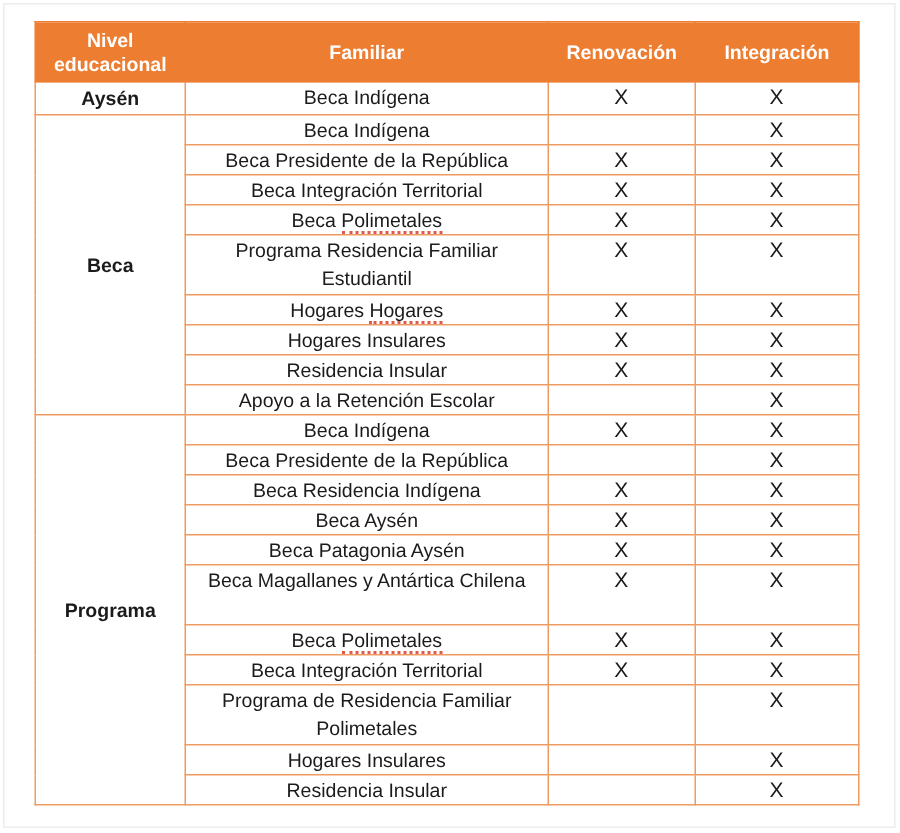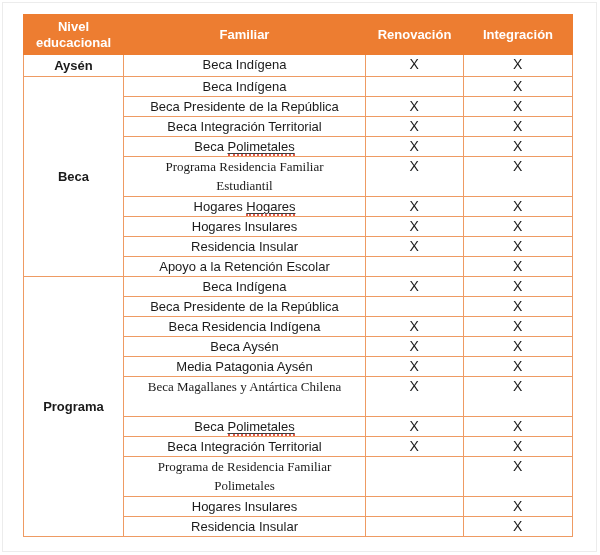--- a/index.html
+++ b/index.html
@@ -63,24 +63,22 @@
     vertical-align: middle;
     line-height: 16px;
   }
   tr.row-basic   { height: 22px; }
   tr.row-single  { height: 20px; }
   tr.row-tall    { height: 40px; }
   td.benefit-cell span.wrap-narrow {
     display: inline-block;
     max-width: 215px;
     line-height: 19px;
-    font-family: Liberation Serif, serif;
   }
   span.sp {
-    text-decoration: underline;
     text-decoration-color: #3f3f3f;
     text-decoration-thickness: 1px;
     text-underline-offset: 2px;
     border-bottom: 2px dotted #dc5a4b;
     padding-bottom: 0px;
     text-align: center;
   }
   td.mark-cell {
     font-size: 14px;
     letter-spacing: 0.5px;
@@ -175,21 +173,21 @@
           <td class="benefit-cell"><span>Beca Residencia Indígena</span></td>
           <td class="mark-cell">X</td>
           <td class="mark-cell">X</td>
         </tr>
         <tr class="row-single">
           <td class="benefit-cell"><span>Beca Aysén</span></td>
           <td class="mark-cell">X</td>
           <td class="mark-cell">X</td>
         </tr>
         <tr class="row-single">
-          <td class="benefit-cell"><span>Media Patagonia Aysén</span></td>
+          <td class="benefit-cell"><span>Beca Patagonia Aysén</span></td>
           <td class="mark-cell">X</td>
           <td class="mark-cell">X</td>
         </tr>
         <tr class="row-tall">
           <td class="benefit-cell"><span class="wrap-narrow">Beca Magallanes y Antártica Chilena</span></td>
           <td class="mark-cell">X</td>
           <td class="mark-cell">X</td>
         </tr>
         <tr class="row-single">
           <td class="benefit-cell"><span>Beca <span class="sp">Polimetales</span></span></td>

